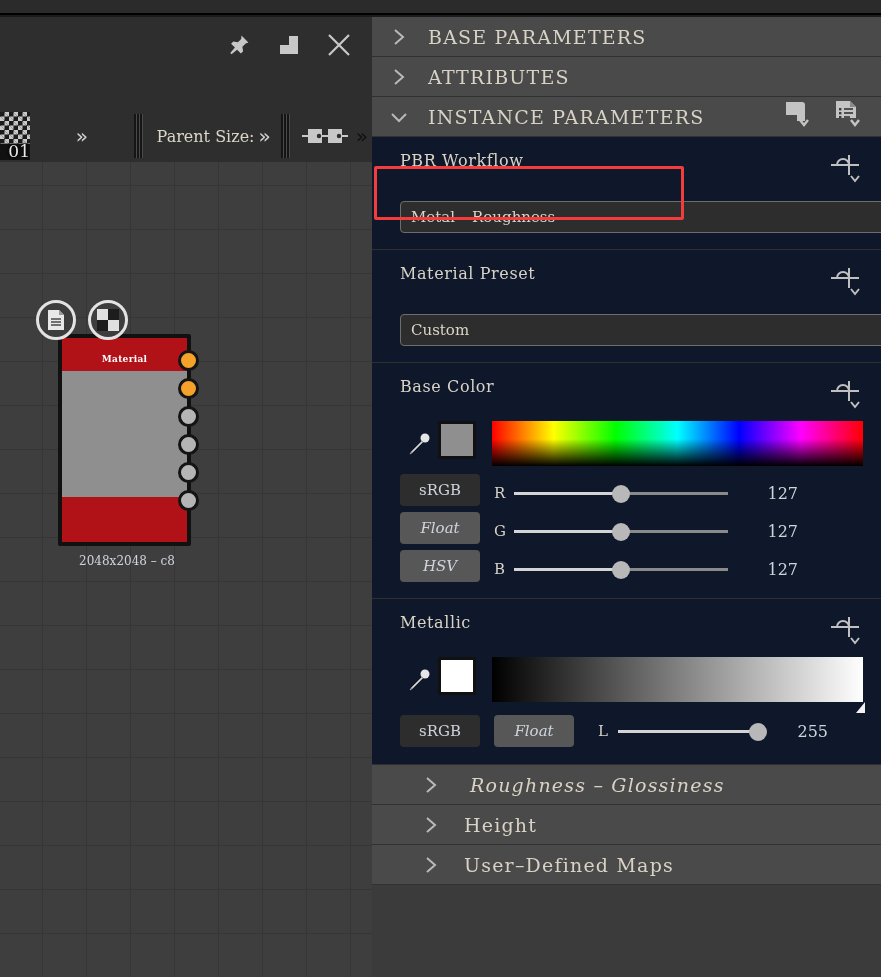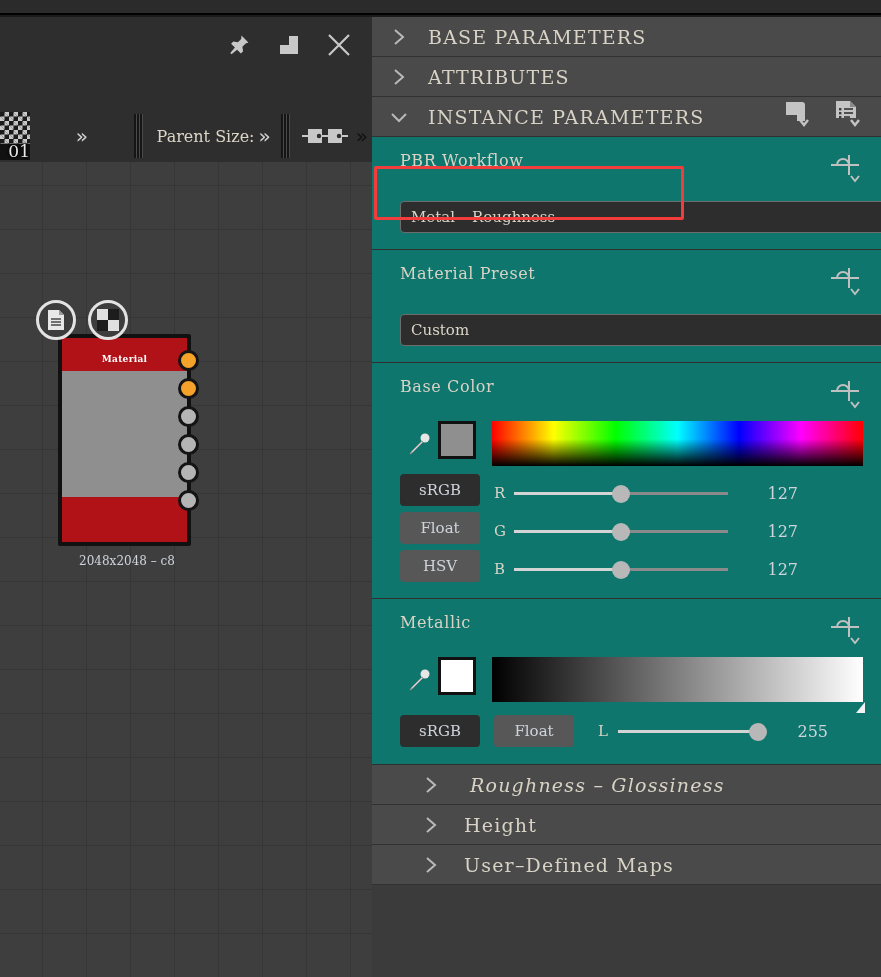--- a/index.html
+++ b/index.html
@@ -146,21 +146,21 @@
   .highlight-box {
     position: absolute; left: 374px; top: 166px;
     width: 310px; height: 54px;
     border: 3px solid #f33c3c; border-radius: 2px;
     pointer-events: none; z-index: 30;
   }
 
   
   .param-block {
     position: relative; width: 509px;
-    background: #0f766e; border-bottom: 1px solid #2f2f2f;
+    background: #0f172a; border-bottom: 1px solid #2f2f2f;
     padding: 14px 18px 16px 28px;
   }
   .param-head { display: flex; align-items: flex-start; }
   .param-label { color: #d9d3c6; font-size: 16px; letter-spacing: .6px; }
   .param-fn { margin-left: auto; }
 
   .combo {
     margin-top: 12px; width: 552px; height: 32px;
     background: #2d2d2d; border: 1px solid #6d6d6d; border-radius: 4px;
     display: flex; align-items: center; padding: 0 10px;
@@ -191,21 +191,21 @@
     border-bottom: 11px solid #f2f2f2;
   }
 
   .mode-col { width: 80px; display: flex; flex-direction: column; gap: 6px; margin-top: 8px; }
   .mode-btn {
     height: 32px; border-radius: 4px; display: flex;
     align-items: center; justify-content: center;
     color: #cfd4dc; font-size: 15px;
   }
   .mode-btn.sel { background: #2d2d2d; }
-  .mode-btn.unsel { background: #575757; }
+  .mode-btn.unsel { background: #575757; font-style: italic; }
 
   .sliders { flex: 1; margin-left: 14px; margin-top: 8px; }
   .slider-row { display: flex; align-items: center; height: 38px; }
   .ch-label { width: 20px; color: #d9d3c6; font-size: 15px; }
   .track { position: relative; flex: 1; height: 24px; max-width: 214px; }
   .track .bar {
     position: absolute; top: 11px; left: 0; right: 0; height: 3px; background: #8a8a8a;
   }
   .track .fill {
     position: absolute; top: 11px; left: 0; height: 3px; background: #d4d4d4;

